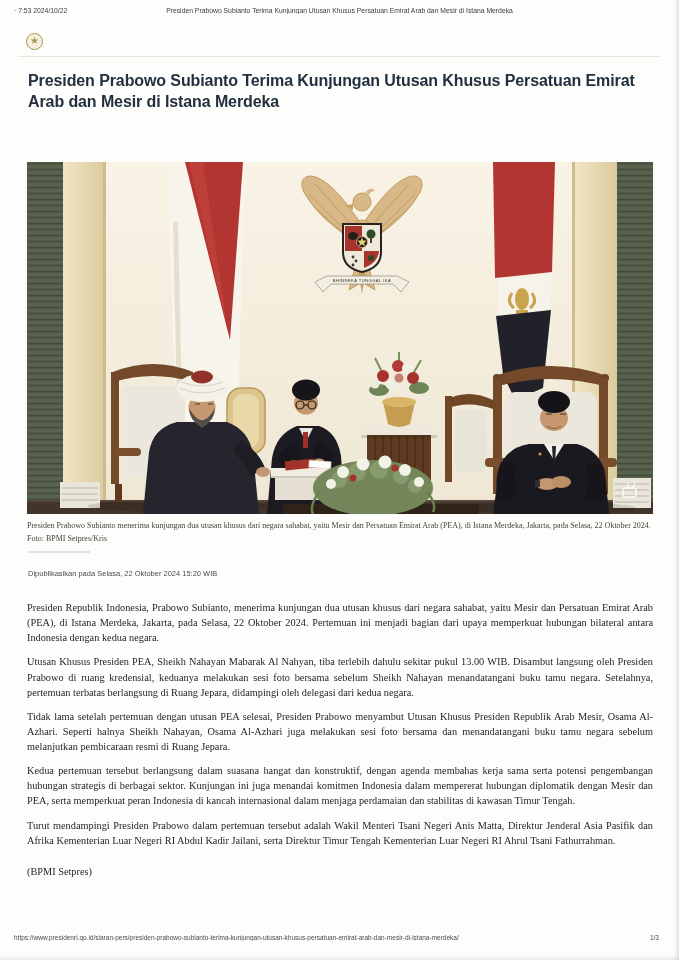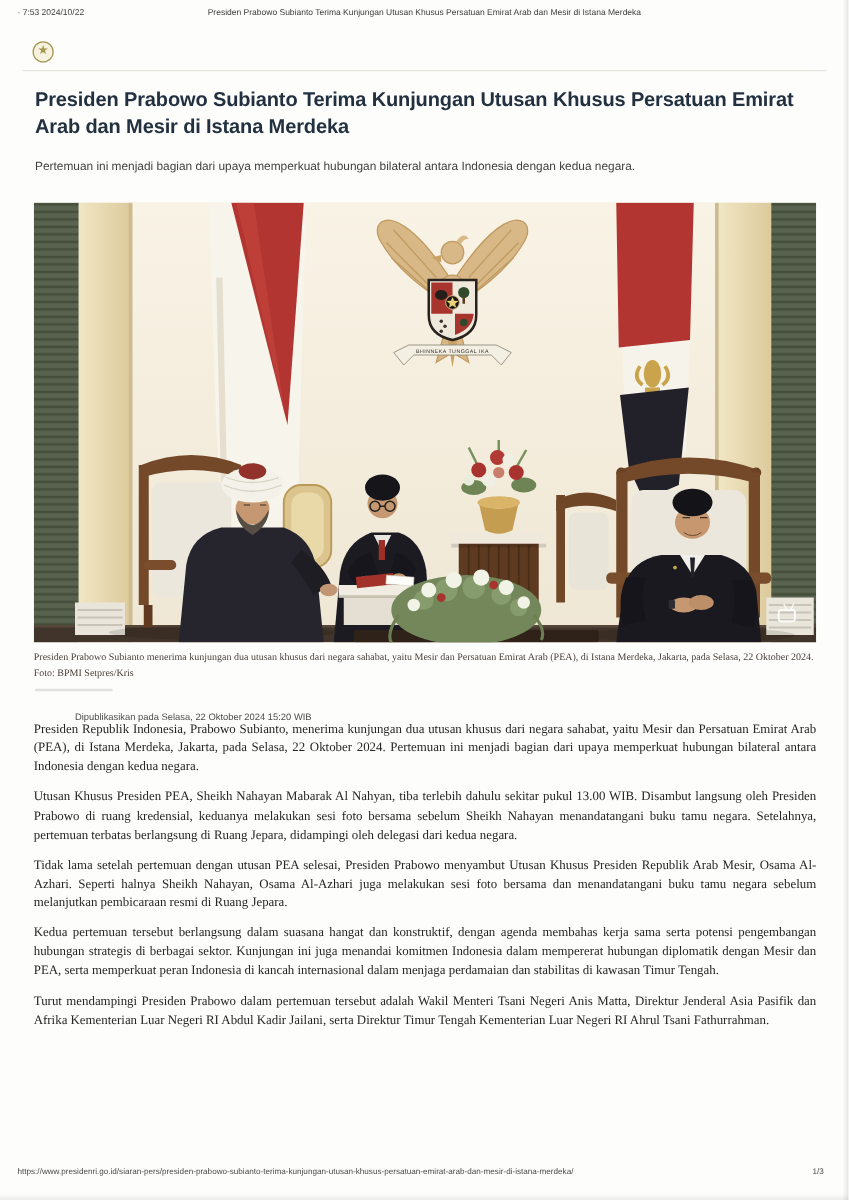--- a/index.html
+++ b/index.html
@@ -45,24 +45,24 @@
   
   .photo-wrap { position:absolute; top:162px; left:27px; width:626px; height:352px;
     overflow:hidden; background:#f4eedd; }
   .photo-wrap svg { display:block; }
 
   .caption { position:absolute; top:520px; left:27px; width:626px;
     font-family:"Liberation Serif", serif; font-size:8px; line-height:1.6;
     color:#4a423c; }
   .divider { position:absolute; top:551px; left:28px; width:62px; height:2px;
     background:#e4e2de; }
-  .published { position:absolute; top:569px; left:28px; font-size:7.5px; color:#4c4c4c;margin-left:32px; }
-
-  
-  .body { position:absolute; top:576px; left:27px; width:626px;
+  .published { position:absolute; top:569px; left:28px; font-size:7.5px; color:#4c4c4c; }
+
+  
+  .body { position:absolute; top:600px; left:27px; width:626px;
     font-family:"Liberation Serif", serif; font-size:10.3px; line-height:1.47;
     color:#262626; text-align:justify; }
   .body p { margin-bottom:9px; }
   .credit { margin-top:16px; text-align:left; }
 
   
   .page-footer { position:absolute; top:934px; left:14px; right:20px; height:12px;
     font-size:6.5px; color:#4a4a4a; }
   .page-footer .url { position:absolute; left:0; top:0; max-width:600px;
     white-space:nowrap; overflow:hidden; }
@@ -78,21 +78,20 @@
     <span class="doc">Presiden Prabowo Subianto Terima Kunjungan Utusan Khusus Persatuan Emirat Arab dan Mesir di Istana Merdeka</span>
   </div>
 
   <div class="site-header">
     <div class="logo">
       <span class="star">★</span>
     </div>
   </div>
 
   <h1 class="headline">Presiden Prabowo Subianto Terima Kunjungan Utusan Khusus Persatuan Emirat Arab dan Mesir di Istana Merdeka</h1>
-  <div class="dek">Pertemuan ini menjadi bagian dari upaya memperkuat hubungan bilateral antara Indonesia dengan kedua negara.</div>
 
   <div class="photo-wrap">
     <svg width="626" height="352" viewBox="0 0 626 352" xmlns="http://www.w3.org/2000/svg">
       <defs>
         <linearGradient id="wall" x1="0" y1="0" x2="0" y2="1">
           <stop offset="0" stop-color="#f9f3e6"></stop>
             <stop offset="1" stop-color="#efe7d4"></stop>
         </linearGradient>
         <linearGradient id="col" x1="0" y1="0" x2="1" y2="0">
           <stop offset="0" stop-color="#f1e6c4"></stop>
@@ -304,20 +303,21 @@
   <div class="caption">Presiden Prabowo Subianto menerima kunjungan dua utusan khusus dari negara sahabat, yaitu Mesir dan Persatuan Emirat Arab (PEA), di Istana Merdeka, Jakarta, pada Selasa, 22 Oktober 2024. Foto: BPMI Setpres/Kris</div>
   <div class="divider"></div>
   <div class="published">Dipublikasikan pada Selasa, 22 Oktober 2024 15:20 WIB</div>
 
   <div class="body">
     <p>Presiden Republik Indonesia, Prabowo Subianto, menerima kunjungan dua utusan khusus dari negara sahabat, yaitu Mesir dan Persatuan Emirat Arab (PEA), di Istana Merdeka, Jakarta, pada Selasa, 22 Oktober 2024. Pertemuan ini menjadi bagian dari upaya memperkuat hubungan bilateral antara Indonesia dengan kedua negara.</p>
     <p>Utusan Khusus Presiden PEA, Sheikh Nahayan Mabarak Al Nahyan, tiba terlebih dahulu sekitar pukul 13.00 WIB. Disambut langsung oleh Presiden Prabowo di ruang kredensial, keduanya melakukan sesi foto bersama sebelum Sheikh Nahayan menandatangani buku tamu negara. Setelahnya, pertemuan terbatas berlangsung di Ruang Jepara, didampingi oleh delegasi dari kedua negara.</p>
     <p>Tidak lama setelah pertemuan dengan utusan PEA selesai, Presiden Prabowo menyambut Utusan Khusus Presiden Republik Arab Mesir, Osama Al-Azhari. Seperti halnya Sheikh Nahayan, Osama Al-Azhari juga melakukan sesi foto bersama dan menandatangani buku tamu negara sebelum melanjutkan pembicaraan resmi di Ruang Jepara.</p>
     <p>Kedua pertemuan tersebut berlangsung dalam suasana hangat dan konstruktif, dengan agenda membahas kerja sama serta potensi pengembangan hubungan strategis di berbagai sektor. Kunjungan ini juga menandai komitmen Indonesia dalam mempererat hubungan diplomatik dengan Mesir dan PEA, serta memperkuat peran Indonesia di kancah internasional dalam menjaga perdamaian dan stabilitas di kawasan Timur Tengah.</p>
     <p>Turut mendampingi Presiden Prabowo dalam pertemuan tersebut adalah Wakil Menteri Tsani Negeri Anis Matta, Direktur Jenderal Asia Pasifik dan Afrika Kementerian Luar Negeri RI Abdul Kadir Jailani, serta Direktur Timur Tengah Kementerian Luar Negeri RI Ahrul Tsani Fathurrahman.</p>
+    <p class="credit">(BPMI Setpres)</p>
   </div>
 
   <div class="page-footer">
     <span class="url">https://www.presidenri.go.id/siaran-pers/presiden-prabowo-subianto-terima-kunjungan-utusan-khusus-persatuan-emirat-arab-dan-mesir-di-istana-merdeka/</span>
     <span class="pageno">1/3</span>
   </div>
 
 </div>
 
 </body></html>

